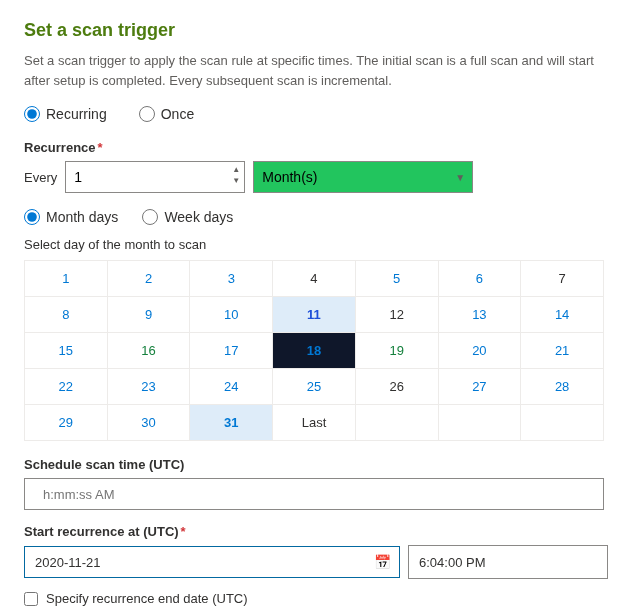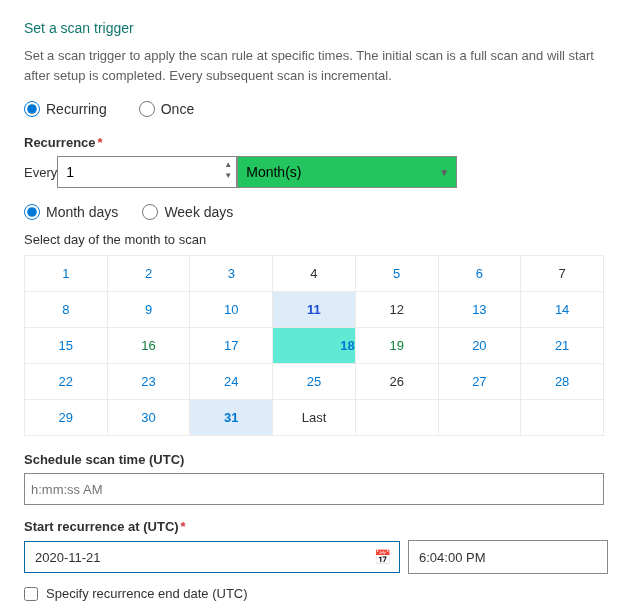--- a/index.html
+++ b/index.html
@@ -6,24 +6,24 @@
     body {
       font-family: 'Segoe UI', Arial, sans-serif;
       font-size: 14px;
       color: #323130;
       background: #fff;
       padding: 20px 24px;
       width: 632px;
       min-height: 612px;
     }
     h1 {
-      font-size: 14px;
-      font-weight: 400;
+      font-size: 18px;
+      font-weight: 700;
       margin-bottom: 10px;
-      color: #0f766e;
+      color: #4d7c0f;
     }
     .description {
       font-size: 13px;
       color: #605e5c;
       line-height: 1.5;
       margin-bottom: 16px;
     }
     .radio-group {
       display: flex;
       align-items: center;
@@ -51,20 +51,21 @@
       font-weight: 600;
       margin-bottom: 6px;
     }
     .required {
       color: #d13438;
       margin-left: 2px;
     }
     .recurrence-row {
       display: flex;
       align-items: center;
+      gap: 8px;
       margin-bottom: 16px;
     }
     .recurrence-row .every-label {
       font-size: 13px;
       min-width: 32px;
     }
     .spinner-arrows {
       display: flex;
       flex-direction: column;
       position: absolute;
@@ -145,21 +146,21 @@
       font-size: 13px;
       font-weight: 600;
       margin-bottom: 6px;
       margin-top: 4px;
     }
     .time-input {
       width: 100%;
       max-width: 580px;
       height: 32px;
       border: 1px solid #8a8886;
-      padding: 0 6px;
+      padding: 0 18px;
       font-size: 13px;
       color: #a19f9d;
       outline: none;
       margin-bottom: 14px;
     }
     .start-recurrence-row {
       display: flex;
       align-items: center;
       gap: 8px;
       margin-bottom: 12px;
@@ -283,21 +284,21 @@
           <td style="color: rgb(0, 120, 212);">10</td>
           <td style="color: #1d4ed8; font-weight: 600; background: rgb(222, 236, 249);">11</td>
           <td style="color: rgb(50, 49, 48);">12</td>
           <td style="color: rgb(0, 120, 212);">13</td>
           <td style="color: rgb(0, 120, 212);">14</td>
         </tr>
         <tr>
           <td style="color: rgb(0, 120, 212);">15</td>
           <td style="color: #15803d;">16</td>
           <td style="color: rgb(0, 120, 212);">17</td>
-          <td style="color: rgb(0, 120, 212); font-weight: 600; background: #5eead4; text-align: right;">18</td>
+          <td style="color: rgb(0, 120, 212); font-weight: 600; background: #0f172a;">18</td>
           <td style="color: #15803d;">19</td>
           <td style="color: rgb(0, 120, 212);">20</td>
           <td style="color: rgb(0, 120, 212);">21</td>
         </tr>
         <tr>
           <td style="color: rgb(0, 120, 212);">22</td>
           <td style="color: rgb(0, 120, 212);">23</td>
           <td style="color: rgb(0, 120, 212);">24</td>
           <td style="color: rgb(0, 120, 212);">25</td>
           <td style="color: rgb(50, 49, 48);">26</td>

